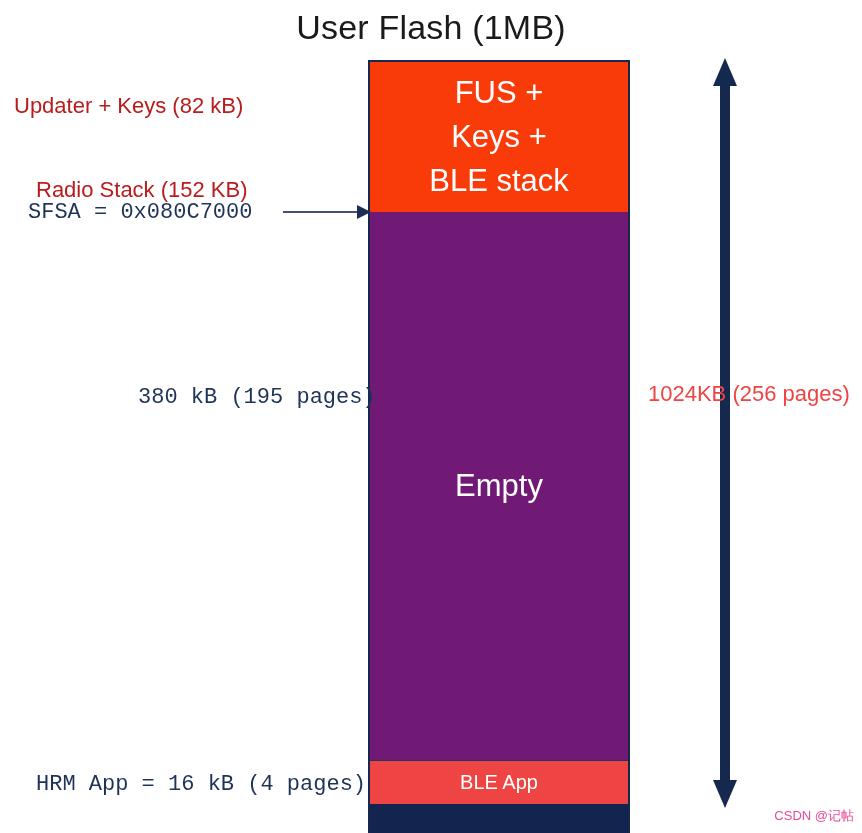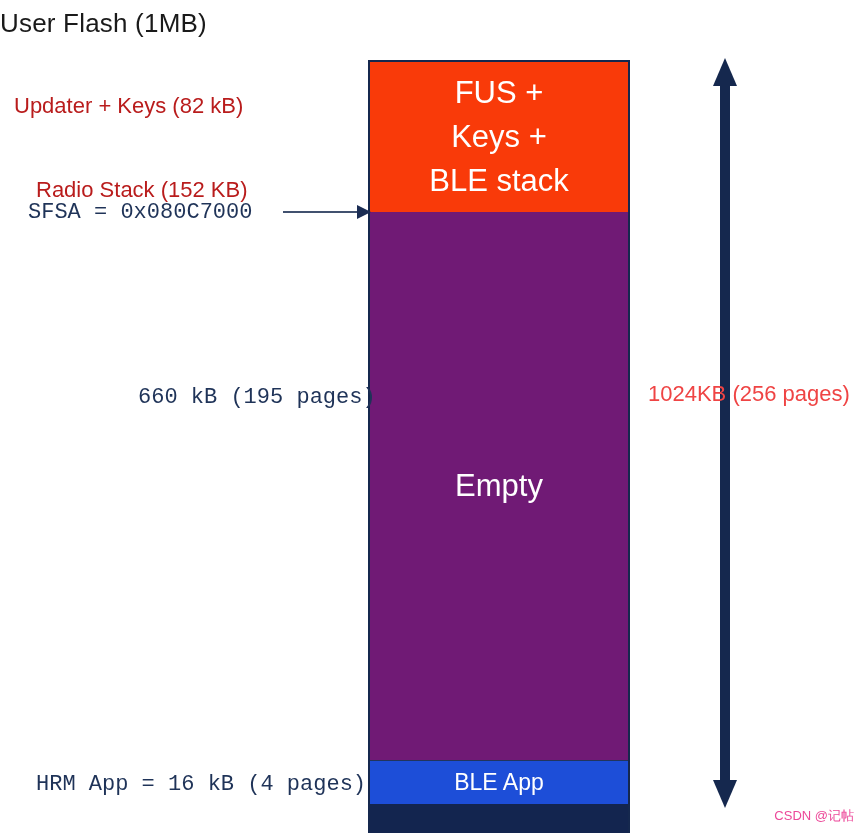--- a/index.html
+++ b/index.html
@@ -15,22 +15,22 @@
     font-family: "Liberation Sans", sans-serif;
     overflow: hidden;
   }
 
   
   #title {
     position: absolute;
     left: 0;
     top: 8px;
     width: 862px;
-    text-align: left;
-    font-size: 26px;
+    text-align: center;
+    font-size: 34px;
     color: #1a1a1a;
     letter-spacing: 0.2px;
     white-space: nowrap;
   }
 
   
   #flash-map {
     position: absolute;
     left: 368px;
     top: 60px;
@@ -61,22 +61,22 @@
   #region-fus .line { white-space: nowrap; }
   #region-empty {
     top: 150px;
     height: 548px;
     background: #701a75;
     font-size: 31px;
   }
   #region-bleapp {
     top: 698px;
     height: 44px;
-    background: #1d4ed8;
-    font-size: 23px;
+    background: #ef4444;
+    font-size: 20px;
     border-top: 1px solid #22355c;
   }
 
   
   .label {
     position: absolute;
     white-space: nowrap;
     font-size: 22px;
   }
   .label-red   { color: #b91c1c; margin-top: 14px; }
@@ -146,21 +146,21 @@
     </div>
 
   </div>
 
   <div class="label label-red" id="label-updater">Updater + Keys (82 kB)</div>
 
   <div class="label label-red" id="label-radio-stack">Radio Stack (152 KB)</div>
 
   <div class="label label-navy" id="label-sfsa">SFSA = 0x080C7000</div>
 
-  <div class="label label-navy" id="label-780kb">660 kB (195 pages)</div>
+  <div class="label label-navy" id="label-780kb">380 kB (195 pages)</div>
 
   <div class="label label-navy" id="label-hrm">HRM App = 16 kB (4 pages)</div>
 
   <svg id="sfsa-arrow" viewBox="0 0 88 22">
     <line x1="0" y1="11" x2="74" y2="11" stroke="#41516f" stroke-width="2"></line>
     <polygon points="74,4 88,11 74,18" fill="#1b2d54"></polygon>
   </svg>
 
   <svg id="size-arrow" viewBox="0 0 36 750">
     <polygon points="18,0 30,28 6,28" fill="#15284e"></polygon>

